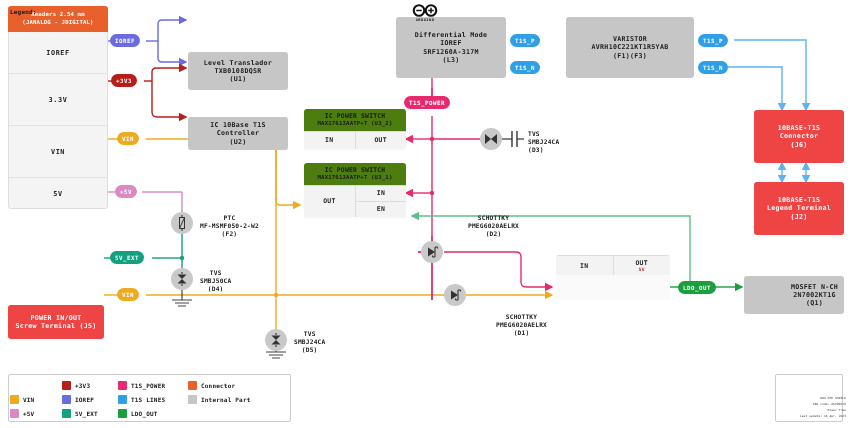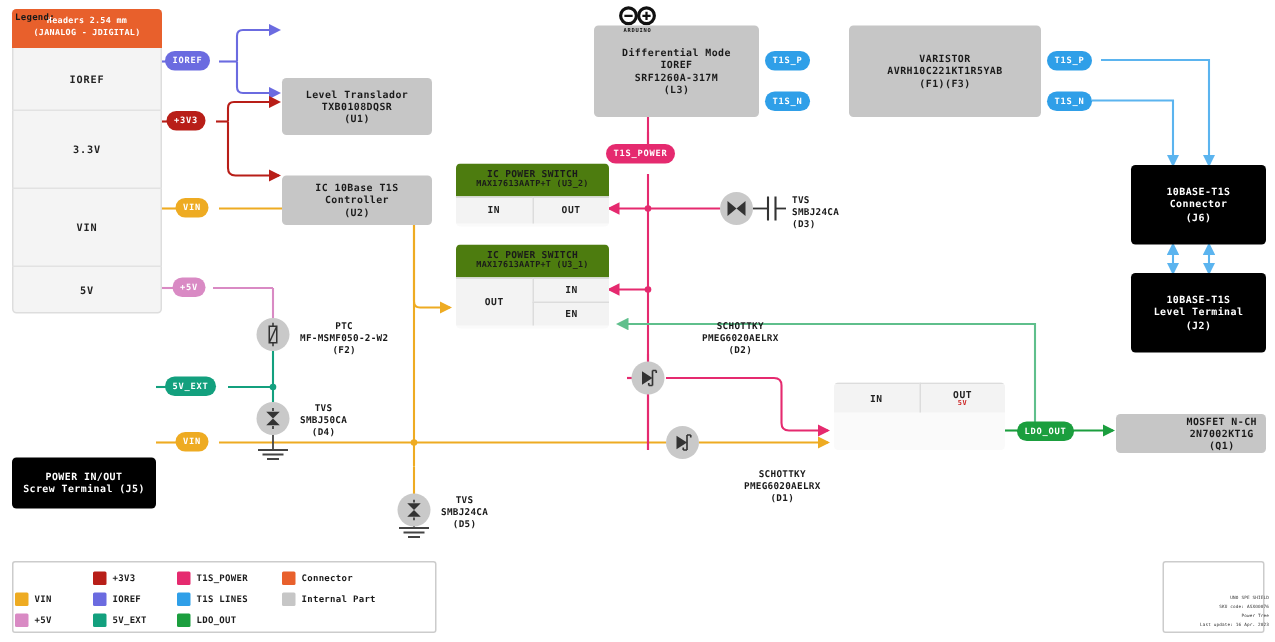--- a/index.html
+++ b/index.html
@@ -23,21 +23,21 @@
     align-items: center; justify-content: center;
     text-align: center;
     line-height: 1.25;
     letter-spacing: .3px;
   }
   .gray {
     background: #c6c6c6; color: #1a1a1a;
     border-radius: 3px; font-size: 6.6px; font-weight: bold;
   }
   .orange {
-    background: #000000; color: #ffffff;
+    background: #ef4444; color: #ffffff;
     border-radius: 3px; font-size: 6.6px; font-weight: bold;
   }
 
   
   #hdr-rail {
     position: absolute; left: 8px; top: 6px;
     width: 100px; height: 203px;
     background: #f4f4f4; border: 1px solid #dddddd; border-radius: 3px;
   }
   #hdr-title {
@@ -299,34 +299,34 @@
     <span>SRF1260A-317M</span>
     <span>(L3)</span>
   </div>
 
   <div class="box gray" style="left:566px; top:17px; width:128px; height:61px;">
     <span>VARISTOR</span>
     <span>AVRH10C221KT1R5YAB</span>
     <span>(F1)(F3)</span>
   </div>
 
-  <div class="box gray" style="left:744px; top:276px; width:100px; height:26px;padding-left:41px;">
+  <div class="box gray" style="left:744px; top:276px; width:100px; height:38px;padding-left:41px;">
     <span>MOSFET N-CH</span>
     <span>2N7002KT1G  (Q1)</span>
   </div>
 
   <div class="box orange" style="left:754px; top:110px; width:90px; height:53px;">
     <span>10BASE-T1S</span>
     <span>Connector</span>
     <span>(J6)</span>
   </div>
 
   <div class="box orange" style="left:754px; top:182px; width:90px; height:53px;">
     <span>10BASE-T1S</span>
-    <span>Level Terminal</span>
+    <span>Legend Terminal</span>
     <span>(J2)</span>
   </div>
 
 
   <div class="box orange" style="left:8px; top:305px; width:96px; height:34px;">
     <span>POWER IN/OUT</span>
     <span>Screw Terminal (J5)</span>
   </div>
 
   <div class="ic" style="left:304px; top:109px; width:102px; height:42px;">

